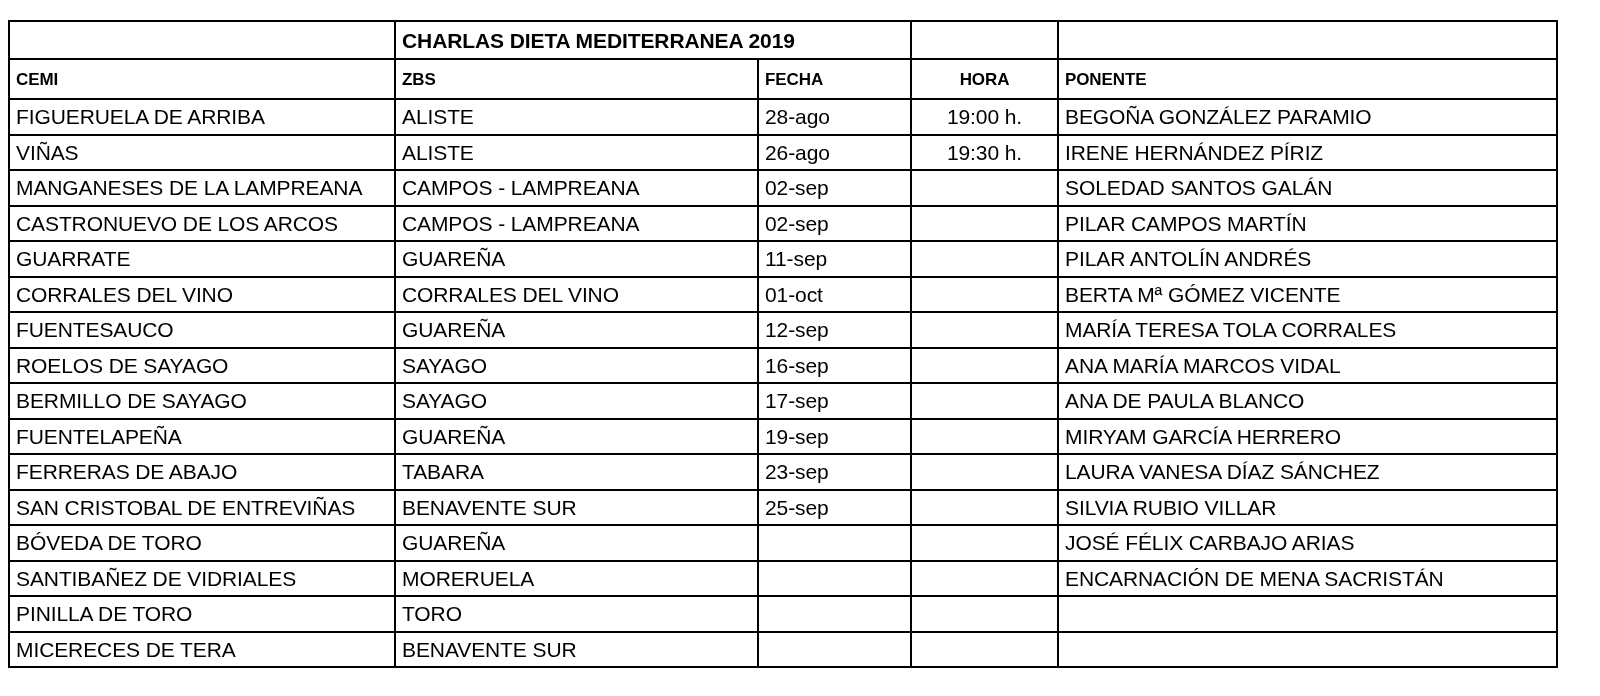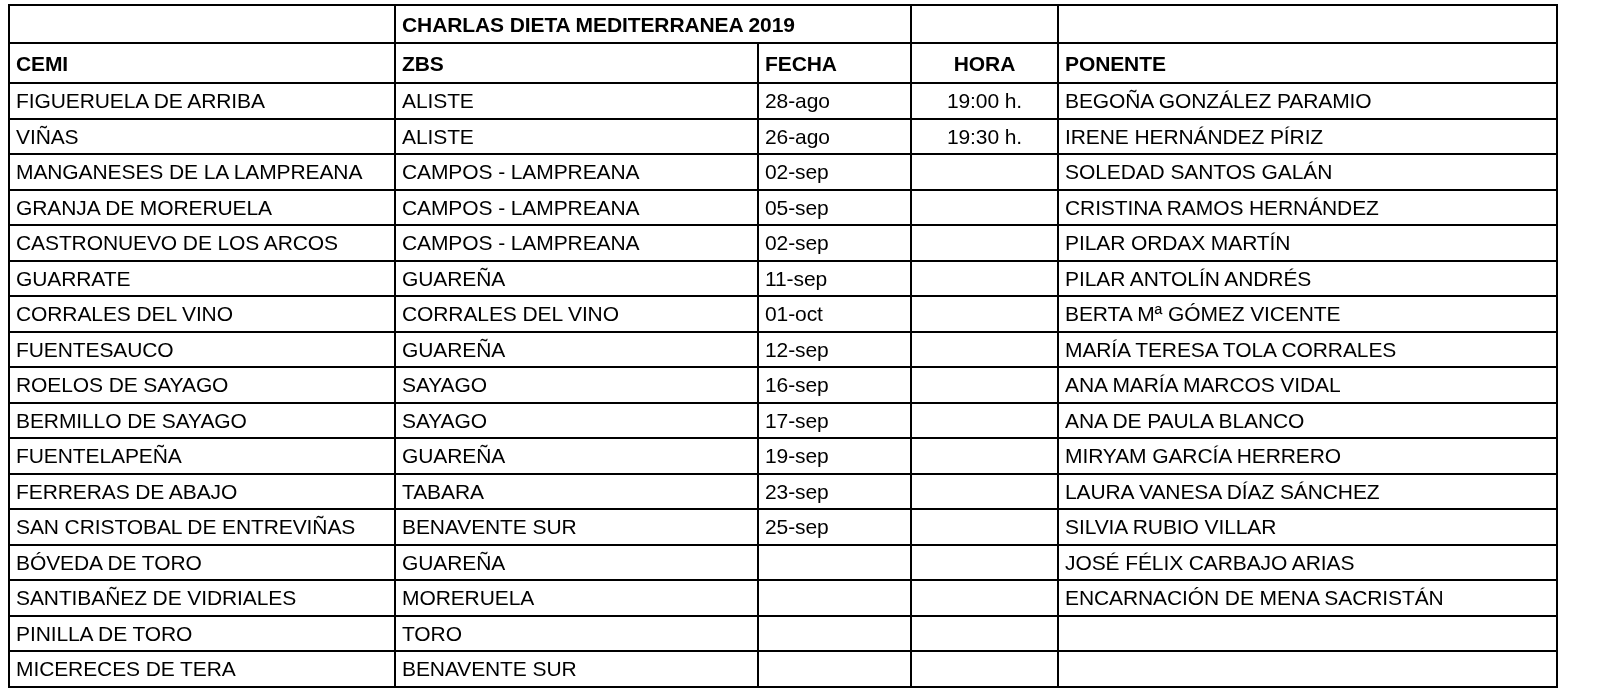--- a/index.html
+++ b/index.html
@@ -16,21 +16,21 @@
   }
   #sheet {
     position: relative;
     width: 1600px;
     height: 696px;
     background: #ffffff;
   }
   table.grid {
     position: absolute;
     left: 8px;
-    top: 4px;
+    top: 20px;
     width: 1548px;
     border-collapse: collapse;
     table-layout: fixed;
     background: #f0abfc;
   }
   table.grid td {
     border: 2px solid #000000;
     padding: 0 6px;
     font-size: 21px;
     line-height: 1;
@@ -47,21 +47,21 @@
   col.c-fecha   { width: 153px; }
   col.c-hora    { width: 147px; }
   col.c-ponente { width: 499px; }
 
   td.bold      { font-weight: bold; }
   td.right     { padding-right: 8px; }
   td.center    { text-align: center; }
   td.title     { font-weight: bold; text-align: left; }
   td.blank     { }
   tr.title-row td { height: 36px; }
-  tr.header-row td { height: 38px; font-weight: bold; font-size: 21px; }
+  tr.header-row td { height: 38px; font-weight: bold; font-size: 17px; }
   tr.data-row td { height: 33.5px; }
 </style>
 </head>
 <body>
 
 <div id="sheet">
   <table class="grid">
     <colgroup>
       <col class="c-cemi">
       <col class="c-zbs">
@@ -99,32 +99,25 @@
           <td>IRENE HERNÁNDEZ PÍRIZ</td>
         </tr>
         <tr class="data-row">
           <td>MANGANESES DE LA LAMPREANA</td>
           <td>CAMPOS - LAMPREANA</td>
           <td class="right">02-sep</td>
           <td class="center"></td>
           <td>SOLEDAD SANTOS GALÁN</td>
         </tr>
         <tr class="data-row">
-          <td>GRANJA DE MORERUELA</td>
-          <td>CAMPOS - LAMPREANA</td>
-          <td class="right">05-sep</td>
-          <td class="center"></td>
-          <td>CRISTINA RAMOS HERNÁNDEZ</td>
-        </tr>
-        <tr class="data-row">
           <td>CASTRONUEVO DE LOS ARCOS</td>
           <td>CAMPOS - LAMPREANA</td>
           <td class="right">02-sep</td>
           <td class="center"></td>
-          <td>PILAR ORDAX MARTÍN</td>
+          <td>PILAR CAMPOS MARTÍN</td>
         </tr>
         <tr class="data-row">
           <td>GUARRATE</td>
           <td>GUAREÑA</td>
           <td class="right">11-sep</td>
           <td class="center"></td>
           <td>PILAR ANTOLÍN ANDRÉS</td>
         </tr>
         <tr class="data-row">
           <td>CORRALES DEL VINO</td>

